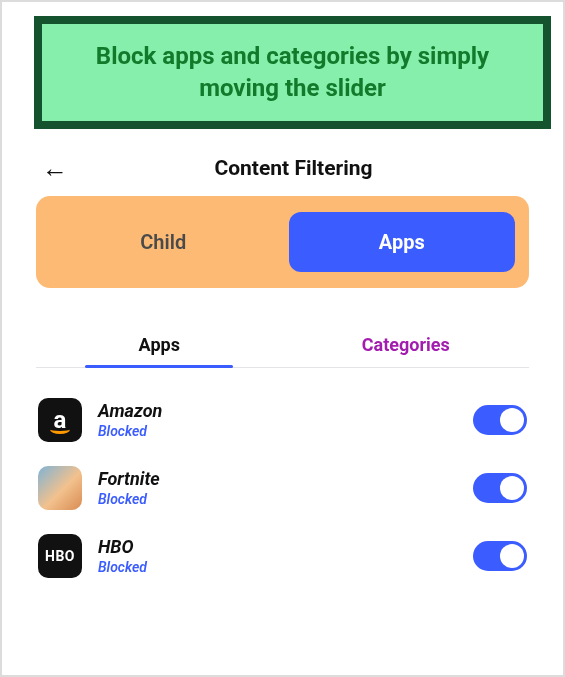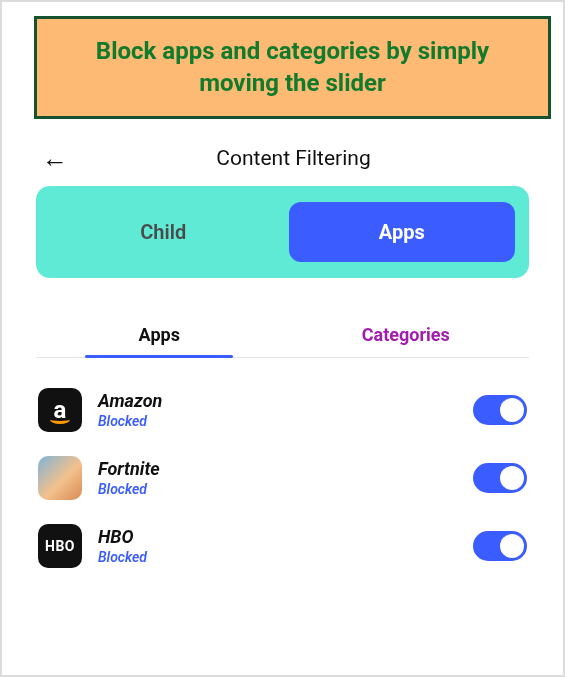--- a/index.html
+++ b/index.html
@@ -1,24 +1,24 @@
 <!DOCTYPE html>
 <html><head>
   <meta charset="utf-8">
   <style>
     * { box-sizing: border-box; margin: 0; padding: 0; }
     body { font-family: -apple-system, BlinkMacSystemFont, "Segoe UI", Roboto, Helvetica, Arial, sans-serif; background: #fff; width: 565px; height: 677px; }
     .frame { border: 2px solid #dcdcdc; width: 565px; height: 677px; padding: 14px 12px 18px 12px; position: relative; }
-    .callout { border: 3px solid #14532d; background: #fdba74; padding: 16px 20px; margin-bottom: 18px; margin-left: 20px; }
+    .callout { border: 8px solid #14532d; background: #86efac; padding: 16px 20px; margin-bottom: 18px; margin-left: 20px; }
     .callout-text { color: #127a2b; font-size: 24px; font-weight: 700; text-align: center; line-height: 1.35; }
     .screen { padding: 0 22px; }
     .header { display: flex; align-items: center; gap: 14px; padding: 4px 0 10px 0; }
     .back-arrow { font-size: 26px; font-weight: 600; color: #111; padding: 2px 6px; }
-    .page-title { flex: 1; text-align: center; margin-left: -30px; font-size: 21px; font-weight: 400; color: #111; }
-    .seg-bg { background: #5eead4; border-radius: 14px; padding: 16px 14px; display: flex; gap: 12px; }
+    .page-title { flex: 1; text-align: center; margin-left: -30px; font-size: 21px; font-weight: 700; color: #111; }
+    .seg-bg { background: #fdba74; border-radius: 14px; padding: 16px 14px; display: flex; gap: 12px; }
     .seg-btn { flex: 1; text-align: center; padding: 18px 10px; border-radius: 12px; font-size: 20px; font-weight: 600; }
     .seg-btn.inactive { color: #4a4a4a; }
     .seg-btn.active { background: #3b5cff; color: #fff; font-weight: 700; }
     .tabs-row { display: flex; margin-top: 36px; border-bottom: 1px solid #e4e4e8; justify-content: space-between; }
     .tab { flex: 1; text-align: center; padding: 10px 0 12px 0; font-size: 18px; font-weight: 700; color: #a21caf; position: relative; }
     .tab.active { color: #111; }
     .tab.active::after { content: ""; position: absolute; left: 20%; right: 20%; bottom: -1px; height: 3px; background: #3b5cff; border-radius: 2px; }
     .list { margin-top: 18px; }
     .row { display: flex; align-items: center; padding: 12px 2px; gap: 16px; }
     .app-icon { width: 44px; height: 44px; border-radius: 10px; display: flex; align-items: center; justify-content: center; font-weight: 700; flex-shrink: 0; }

